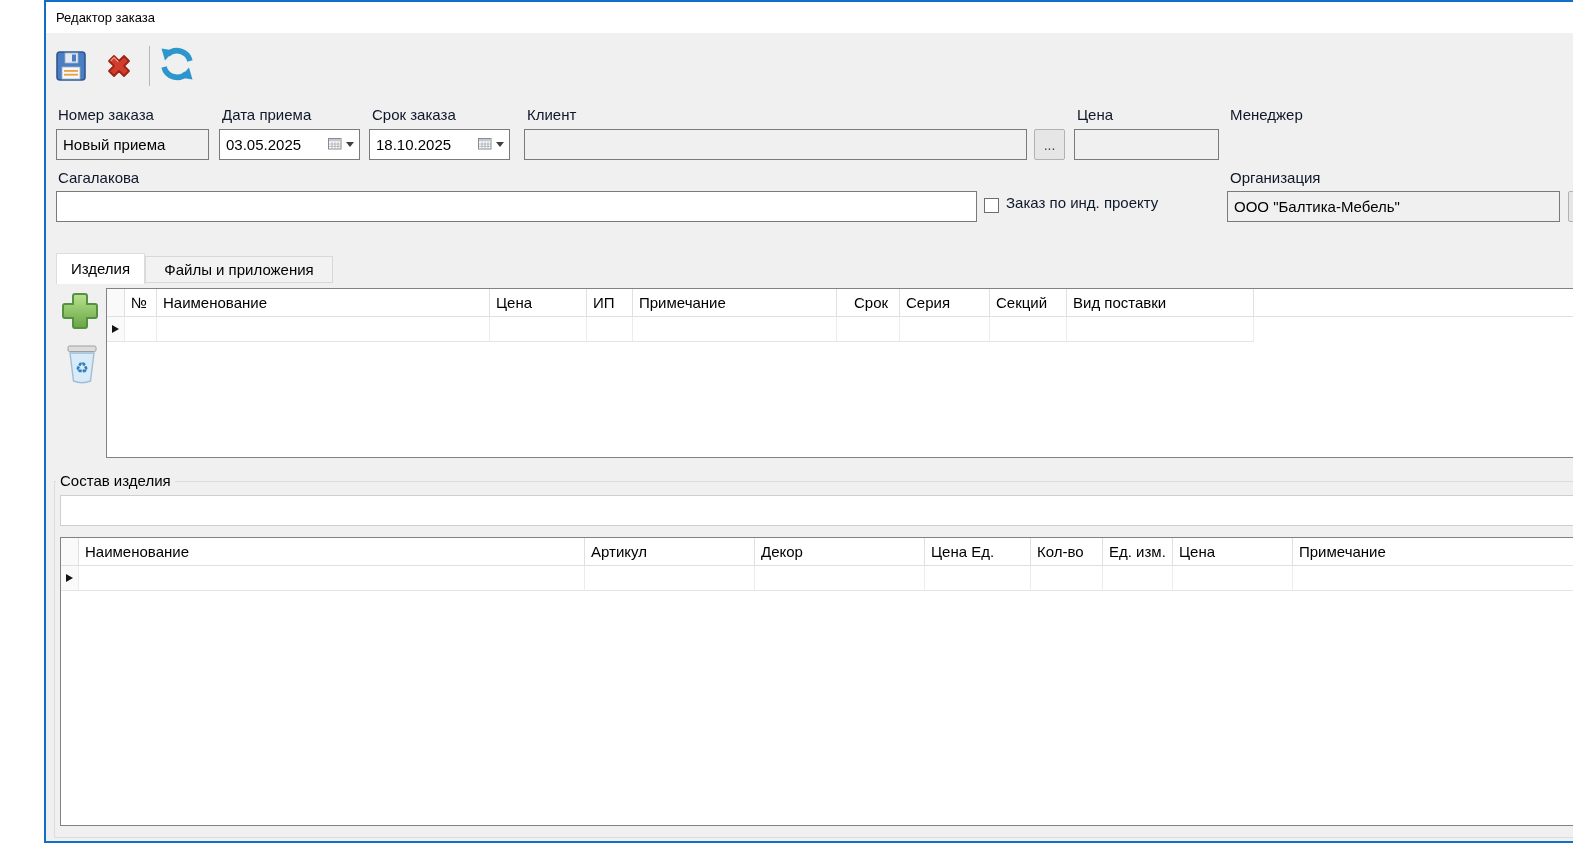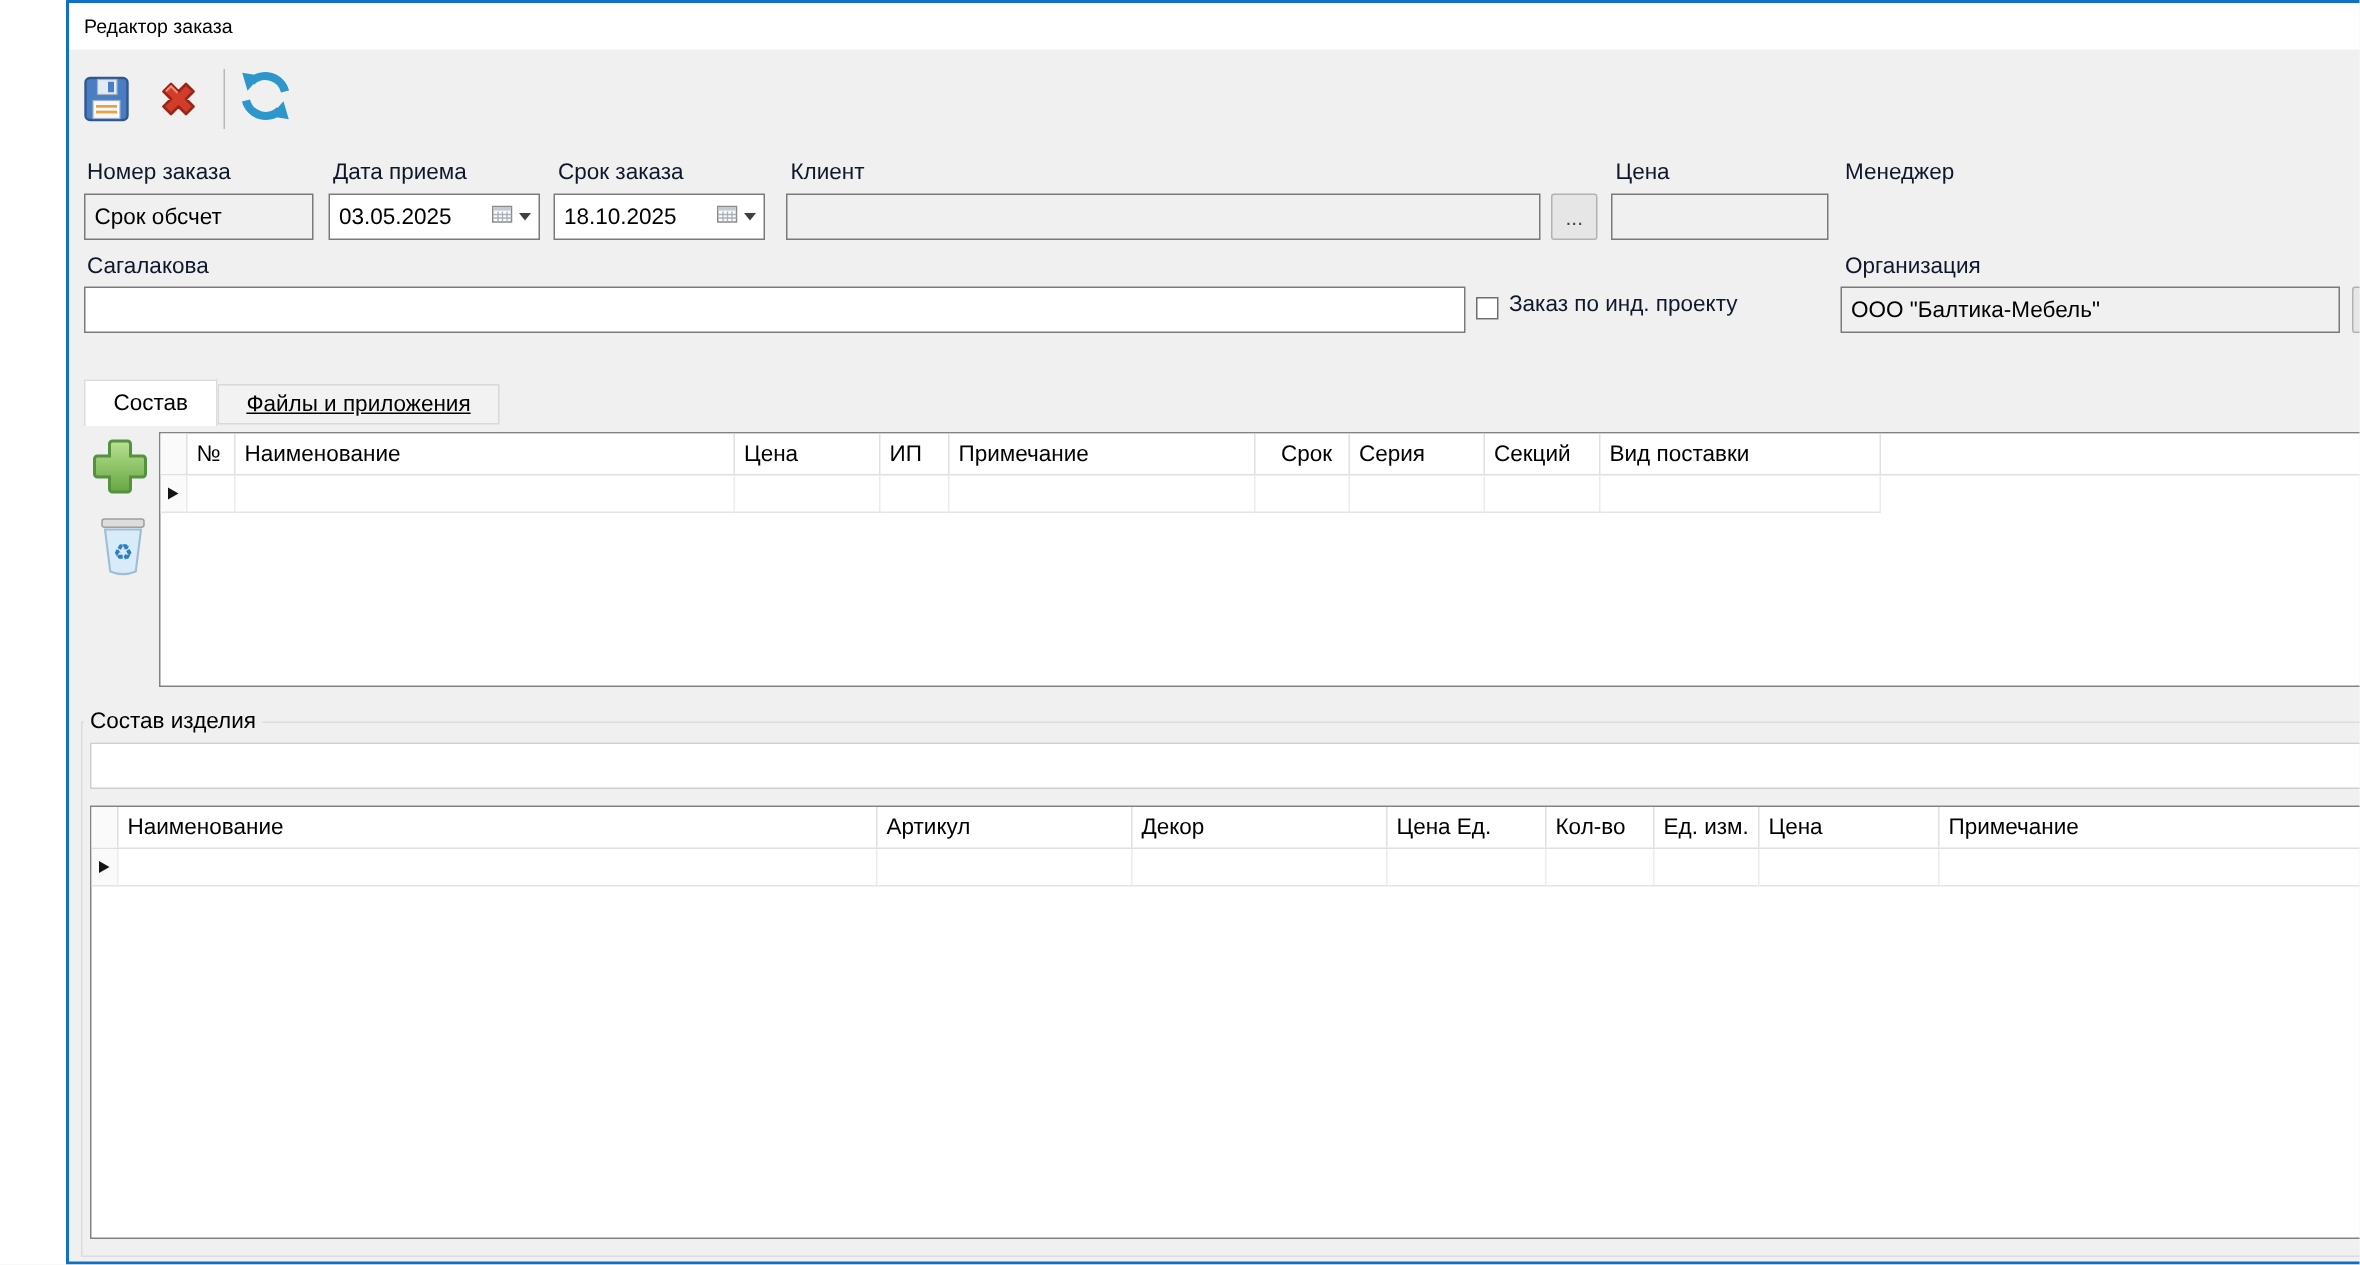--- a/index.html
+++ b/index.html
@@ -98,21 +98,21 @@
     </span>
   </button>
 
   <div class="lbl" style="left:12px; top:104px;">Номер заказа</div>
   <div class="lbl" style="left:176px; top:104px;">Дата приема</div>
   <div class="lbl" style="left:326px; top:104px;">Срок заказа</div>
   <div class="lbl" style="left:481px; top:104px;">Клиент</div>
   <div class="lbl" style="left:1031px; top:104px;">Цена</div>
   <div class="lbl" style="left:1184px; top:104px;">Менеджер</div>
 
-  <div class="fld" style="left:10px; top:127px; width:153px;">Срок обсчет</div>
+  <div class="fld" style="left:10px; top:127px; width:153px;">Новый приема</div>
 
   <div class="datefield" style="left:173px; top:127px; width:141px;">
     <span class="dval">03.05.2025</span>
     <span>
       <svg width="14" height="12" viewBox="0 0 14 12">
         <rect x="0.5" y="0.5" width="12.5" height="10.5" fill="#fff" stroke="#8a8a8a"></rect>
         <rect x="1" y="1" width="11.5" height="2.4" fill="#c2c9d2"></rect>
         <path d="M4 4 V10.5 M7 4 V10.5 M10 4 V10.5 M1 6 H13 M1 8.3 H13" stroke="#a9b0ba" stroke-width="0.9" fill="none"></path>
       </svg>
     </span>
@@ -137,22 +137,22 @@
 
   <div class="lbl" style="left:12px; top:167px;">Сагалакова</div>
   <div class="lbl" style="left:1184px; top:167px;">Организация</div>
 
   <input class="txt" style="left: 10px; top: 189px; width: 921px;" value="">
   <div class="checkbox" style="left:938px; top:196px;"></div>
   <div class="lbl" style="left:960px; top:192px;">Заказ по инд. проекту</div>
   <div class="fld" style="left:1181px; top:189px; width:333px;">ООО "Балтика-Мебель"</div>
   <button class="browse" style="left:1522px; top:189px;">...</button>
 
-  <div class="tab active" style="left:10px; top:251px; width:89px; height:31px;">Состав</div>
-  <div class="tab inactive" style="left:99px; top:254px; width:188px; height:27px;text-decoration:underline;">Файлы и приложения</div>
+  <div class="tab active" style="left:10px; top:251px; width:89px; height:31px;">Изделия</div>
+  <div class="tab inactive" style="left:99px; top:254px; width:188px; height:27px;">Файлы и приложения</div>
 
   <button class="sidebtn" style="left:11px; top:287px; width:46px; height:46px;">
     <span>
       <svg width="44" height="44" viewBox="0 0 44 44">
         <defs>
           <linearGradient id="gp" x1="0" y1="0" x2="0" y2="1">
             <stop offset="0" stop-color="#b9e191"></stop>
               <stop offset="1" stop-color="#67a642"></stop>
           </linearGradient>
         </defs>

